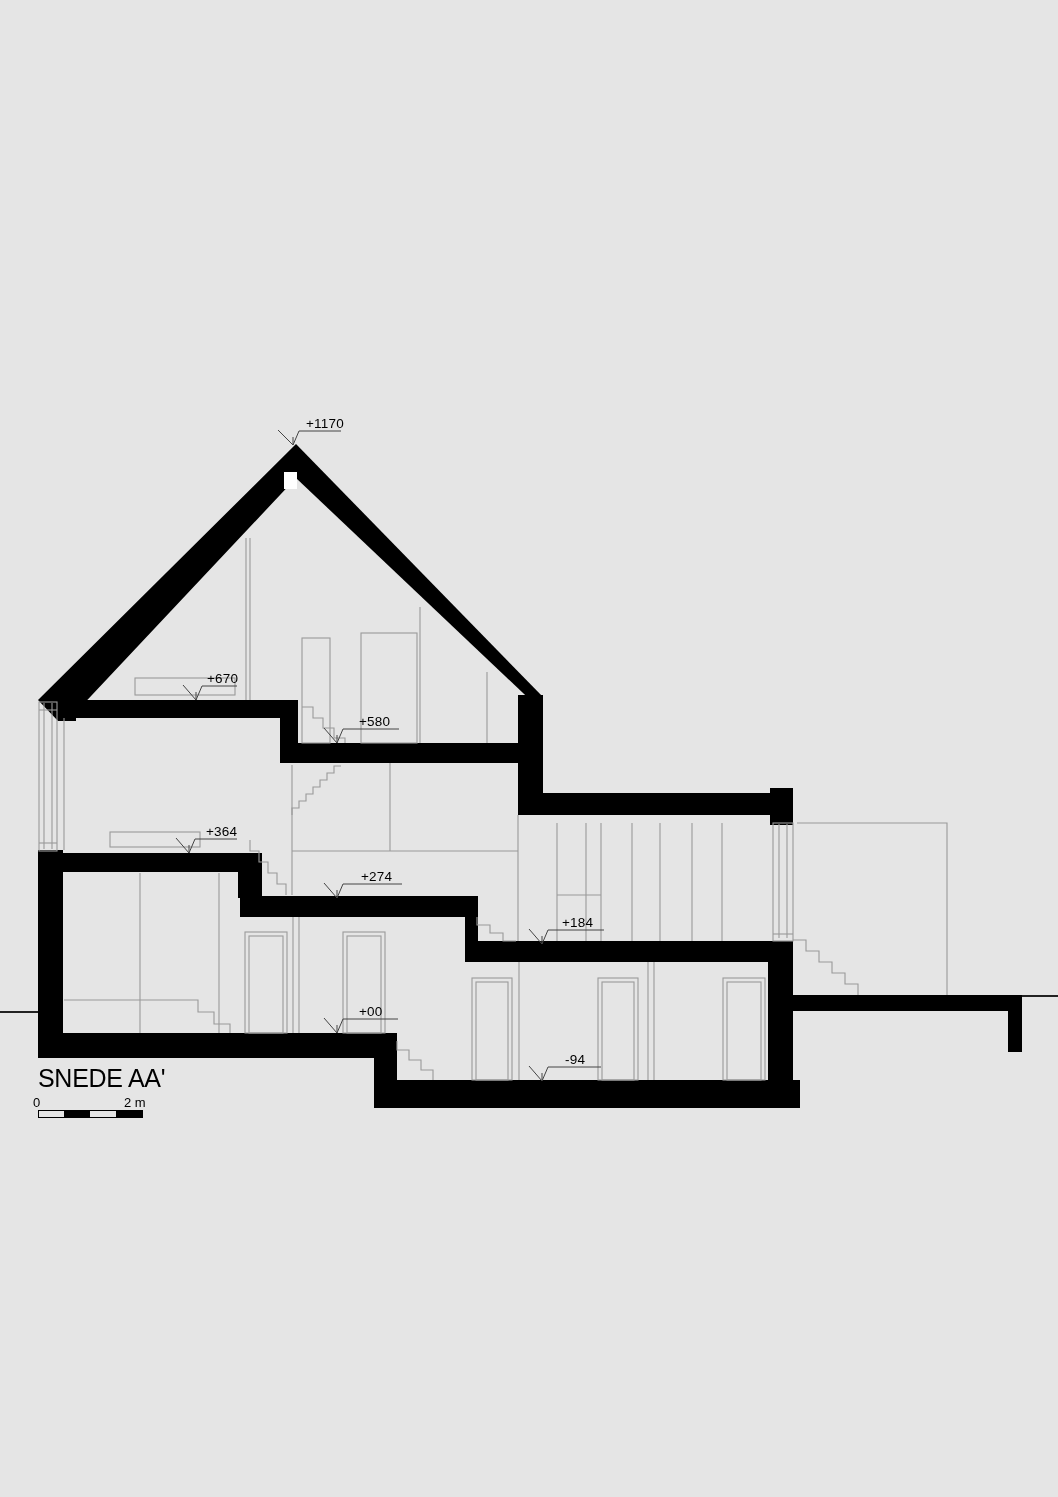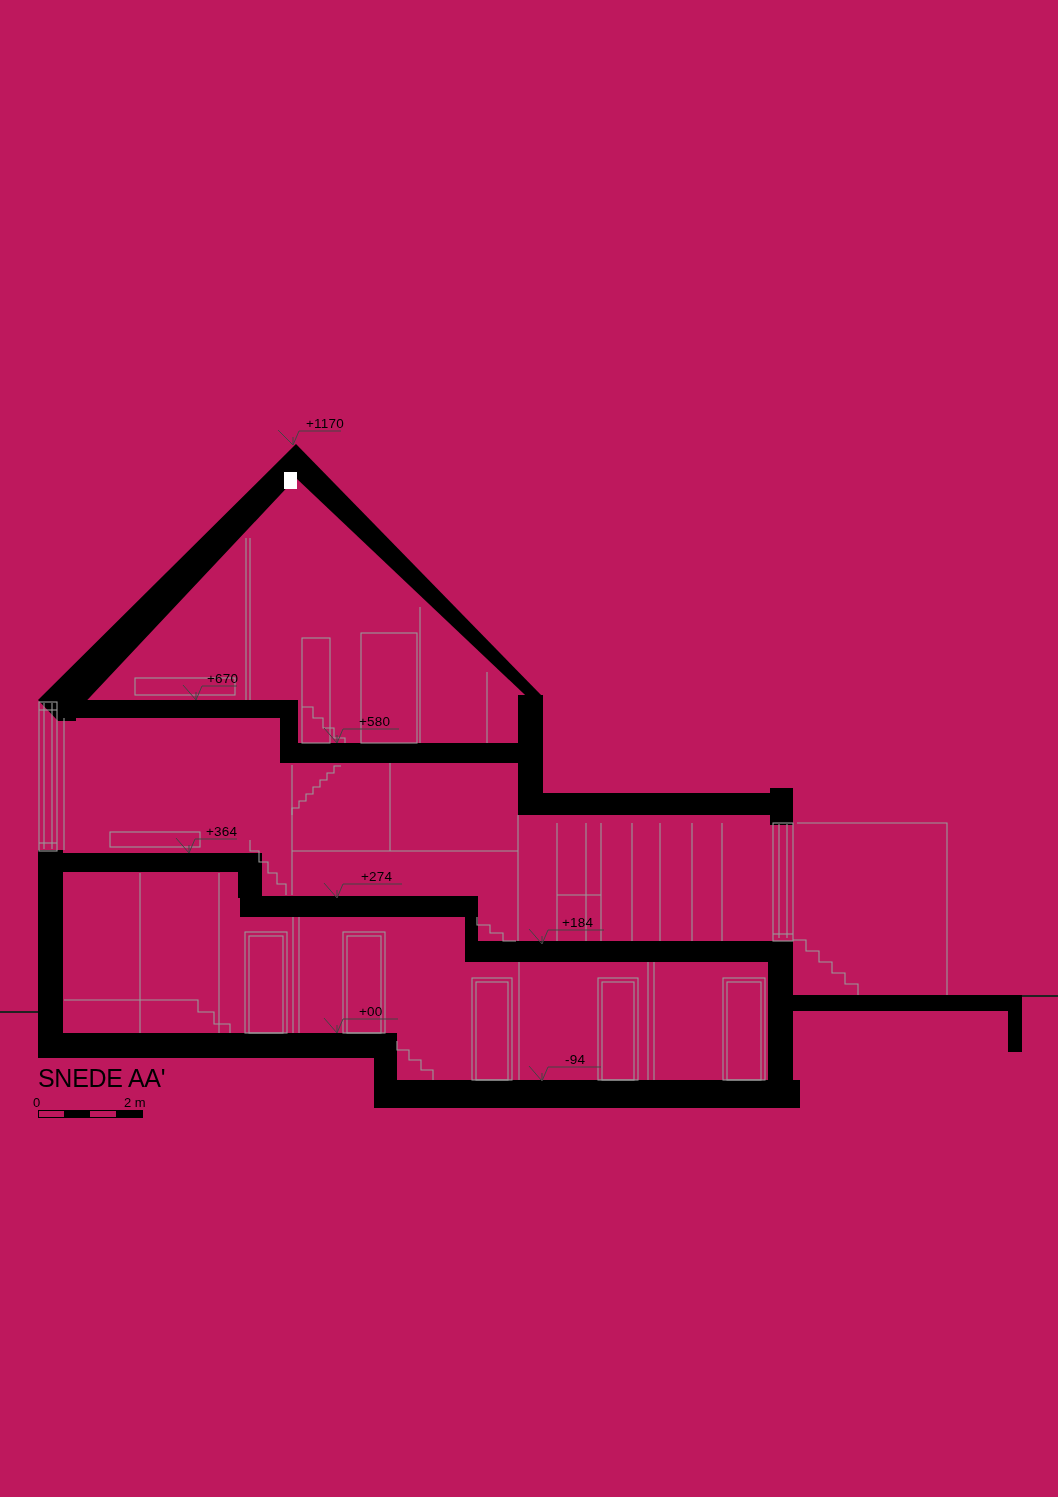--- a/index.html
+++ b/index.html
@@ -1,19 +1,19 @@
 <!DOCTYPE html>
 <html><head>
 <meta charset="utf-8">
 <style>
   html,body{margin:0;padding:0;background:#ffffff;}
   .sheet{
     position:relative;
     width:1058px;height:1497px;
-    background:#be185d;
+    background:#e5e5e5;
     font-family:"Liberation Sans", sans-serif;
     overflow:hidden;
   }
   svg{display:block;}
   text{fill:#000;}
   .lvl{font-size:13.5px;letter-spacing:0.2px;}
   .title{font-size:25px;letter-spacing:-0.3px;}
   .scalenum{font-size:13px;}
   .ink{fill:#000;stroke:none;}
   .thin{stroke:#9a9a9a;stroke-width:1.1;fill:none;}

